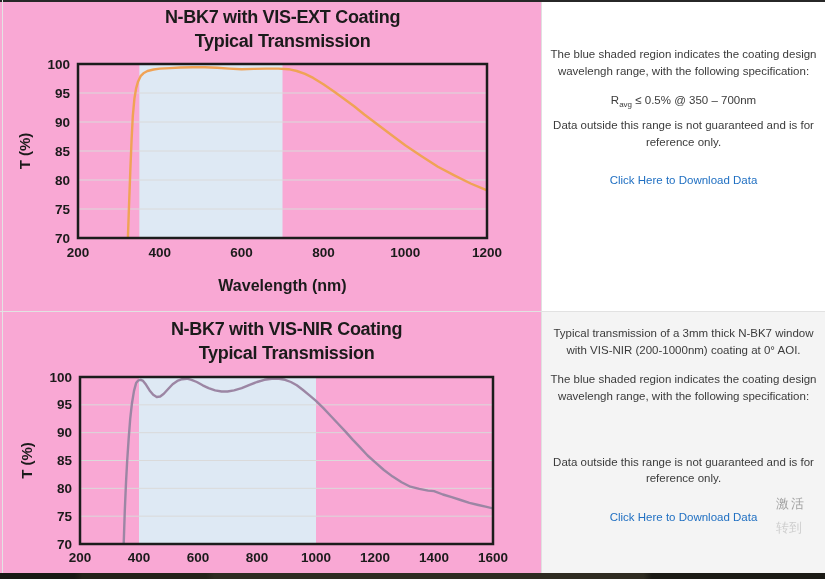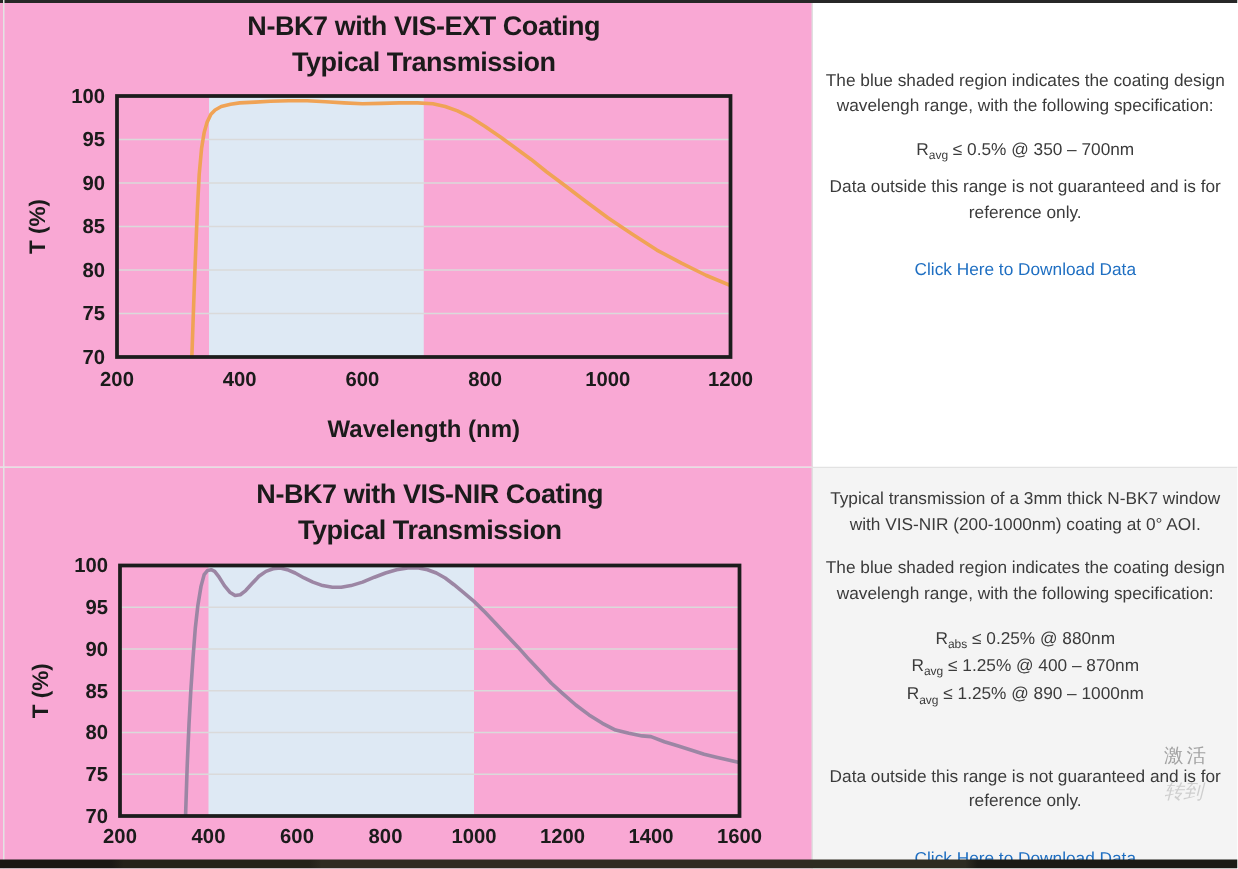--- a/index.html
+++ b/index.html
@@ -20,21 +20,21 @@
   .row-2 .panel-col{padding:13px 7px 0 7px;background:#f4f4f4;}
   .panel-col p{margin:0 0 13px 0;}
   .spec-line{margin:2px 0 2px 0;}
   .spec-block{margin-bottom:0;}
   .gap-after-specs{height:36px;}
   .row-1 .gap-after-specs{height:6px;}
   sub{font-size:8px;line-height:0;}
   .download-link{color:#1f6fc2;text-decoration:none;cursor:pointer;display:inline-block;margin-top:9px;}
   .watermark{position:absolute;left:776px;top:495px;z-index:4;pointer-events:none;text-align:left;}
   .watermark .wm1{font-size:13px;color:rgba(130,130,130,0.72);letter-spacing:2px;white-space:nowrap;}
-  .watermark .wm2{font-size:13px;color:rgba(145,145,145,0.38);margin-top:6px;white-space:nowrap;font-style:italic;}
+  .watermark .wm2{font-size:13px;color:rgba(145,145,145,0.38);margin-top:6px;white-space:nowrap;}
   .taskbar-edge{
     position:absolute;left:0;bottom:0;width:825px;height:6px;z-index:6;
     background:linear-gradient(90deg,#191814 0%,#191814 9%,#242219 10%,#242219 25%,#2e2b21 26%,#2e2b21 78%,#1b1a15 79%,#1b1a15 100%);
   }
 </style>
 </head>
 <body>
 
 <div class="top-edge"></div>
 <div class="left-edge"></div>
@@ -119,25 +119,20 @@
           <text x="316" y="250" text-anchor="middle" font-size="13.5" font-weight="bold" fill="#1b1b1b">1000</text>
           <text x="375" y="250" text-anchor="middle" font-size="13.5" font-weight="bold" fill="#1b1b1b">1200</text>
           <text x="434" y="250" text-anchor="middle" font-size="13.5" font-weight="bold" fill="#1b1b1b">1400</text>
           <text x="493" y="250" text-anchor="middle" font-size="13.5" font-weight="bold" fill="#1b1b1b">1600</text>
           <text x="32" y="148.5" text-anchor="middle" font-size="15" font-weight="bold" fill="#1b1b1b" transform="rotate(-90 32 148.5)">T (%)</text>
         </svg>
     </div>
     <div class="panel-col">
       <p>Typical transmission of a 3mm thick N-BK7 window with VIS-NIR (200-1000nm) coating at 0° AOI.</p>
       <p>The blue shaded region indicates the coating design wavelengh range, with the following specification:</p>
-      <div class="spec-block">
-        <div class="spec-line"><span>R</span><sub>abs</sub><span> ≤ 0.25% @ 880nm</span></div>
-        <div class="spec-line"><span>R</span><sub>avg</sub><span> ≤ 1.25% @ 400 – 870nm</span></div>
-        <div class="spec-line"><span>R</span><sub>avg</sub><span> ≤ 1.25% @ 890 – 1000nm</span></div>
-      </div>
       <div class="gap-after-specs"></div>
       <p>Data outside this range is not guaranteed and is for reference only.</p>
       <a class="download-link">Click Here to Download Data</a>
     </div>
   </div>
 
 </div>
 
 <div class="watermark">
   <div class="wm1">激活</div>

